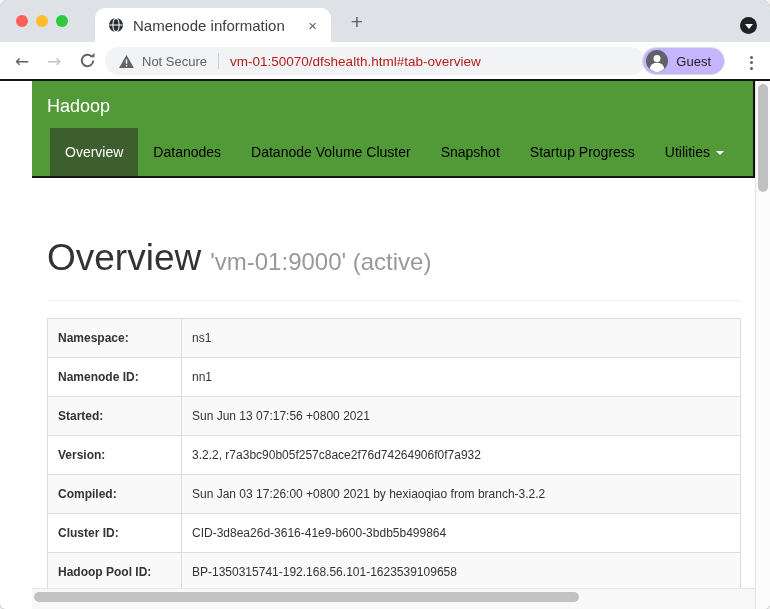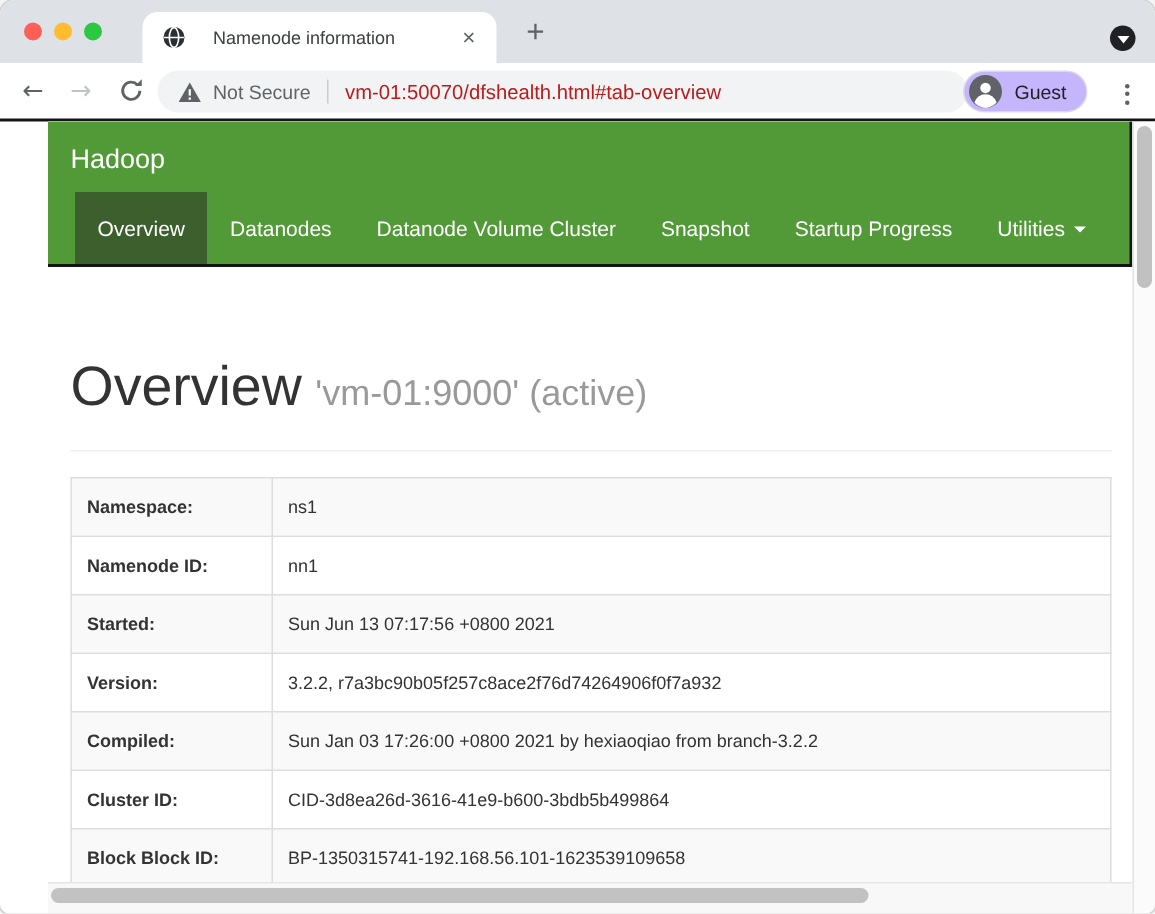--- a/index.html
+++ b/index.html
@@ -18,21 +18,21 @@
   .light { width:12px; height:12px; border-radius:50%; }
   .light.red { background:#FF5F57; }
   .light.yellow { background:#FEBC2E; }
   .light.green { background:#2BC840; }
 
   .tab {
     position:absolute; left:95px; top:8px; width:236px; height:34px;
     background:#fff; border-radius:10px 10px 0 0;
     display:flex; align-items:center; padding:0 10px 0 13px;
   }
-  .tab-title { flex:1; font-size:12px; color:#3C4043; margin-left:18px; white-space:nowrap; overflow:hidden; }
+  .tab-title { flex:1; font-size:15px; color:#3C4043; margin-left:9px; white-space:nowrap; overflow:hidden; }
   .tab-close { font-size:15px; color:#5F6368; line-height:1; padding:2px 4px; }
 
   .newtab {
     position:absolute; left:345px; top:10px; width:24px; height:24px;
     font-size:21px; font-weight:300; color:#5F6368; text-align:center; line-height:23px;
   }
   .tabsearch {
     position:absolute; right:13px; top:17px; width:17px; height:17px;
     border-radius:50%; background:#202124; display:flex; align-items:center; justify-content:center;
   }
@@ -73,21 +73,21 @@
   .viewport { position:absolute; top:0; left:0; right:15px; bottom:0; background:#fff; overflow:hidden;margin-left:32px; }
 
   .hadoop-navbar {
     position:relative; height:97px; background:#529938;
     border-right:2px solid #141414; border-bottom:2px solid #141414;
   }
   .brand { position:absolute; left:15px; top:15px; color:#fff; font-size:18px; }
   .hadoop-nav { position:absolute; left:0; bottom:0; height:48px; display:flex; padding-left:18px; }
   .nav-item {
     display:flex; align-items:center; gap:6px; padding:0 15px;
-    color:#ffffff; font-size:14px; text-decoration:none; white-space:nowrap;
+    color:#000000; font-size:14px; text-decoration:none; white-space:nowrap;
   }
   .nav-item.active { background:#3C5F2D; color:#fff; }
   .caret { width:0; height:0; border-left:4px solid transparent; border-right:4px solid transparent; border-top:4px solid #fff; margin-top:2px; }
 
   .main { padding:0 14px 0 15px; }
   h1.page-title { margin-top:60px; font-size:37px; font-weight:500; color:#333; line-height:1.08; }
   h1.page-title .subtitle { font-size:24px; font-weight:400; color:#999; margin-left:9px; letter-spacing:0; }
   hr.rule { border:0; border-top:1px solid #EEEEEE; margin:22px 0 17px; }
 
   table.kv { width:100%; border-collapse:collapse; font-size:12px; color:#333; }
@@ -236,21 +236,21 @@
             </tr>
             <tr>
               <th>Compiled:</th>
               <td>Sun Jan 03 17:26:00 +0800 2021 by hexiaoqiao from branch-3.2.2</td>
             </tr>
             <tr>
               <th>Cluster ID:</th>
               <td>CID-3d8ea26d-3616-41e9-b600-3bdb5b499864</td>
             </tr>
             <tr>
-              <th>Block Block ID:</th>
+              <th>Hadoop Pool ID:</th>
               <td>BP-1350315741-192.168.56.101-1623539109658</td>
             </tr>
           </tbody>
         </table>
       </div>
 
       <div class="hscroll">
         <div class="hthumb"></div>
       </div>
     </div>

